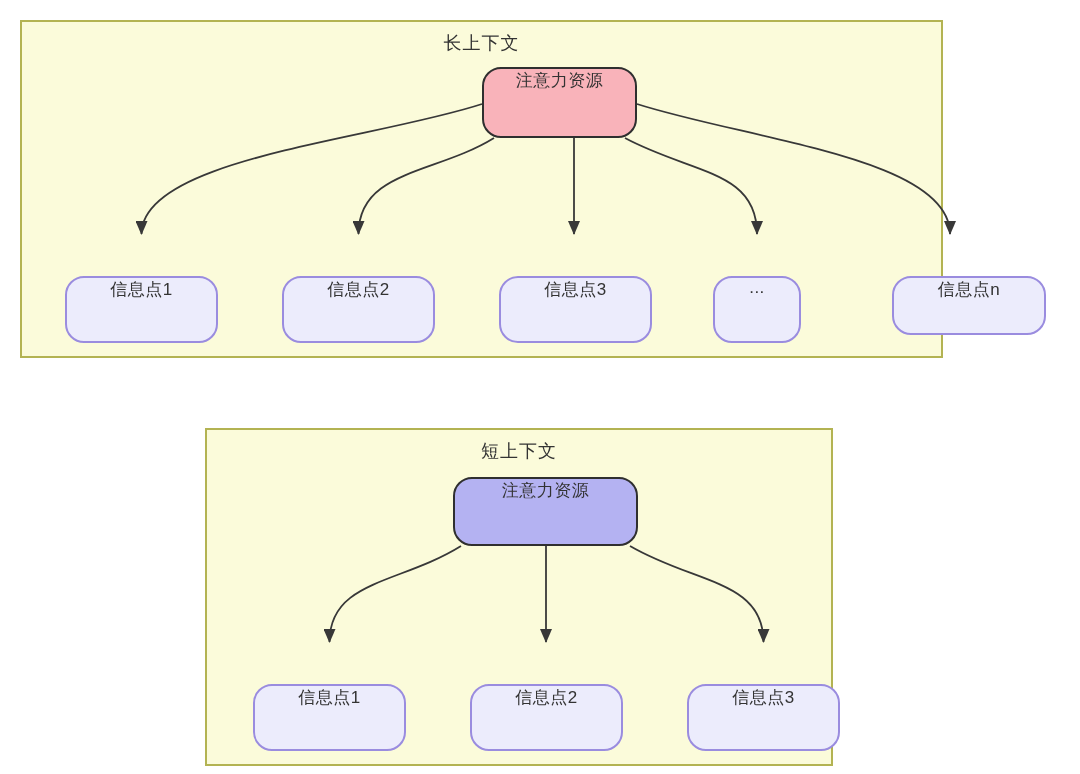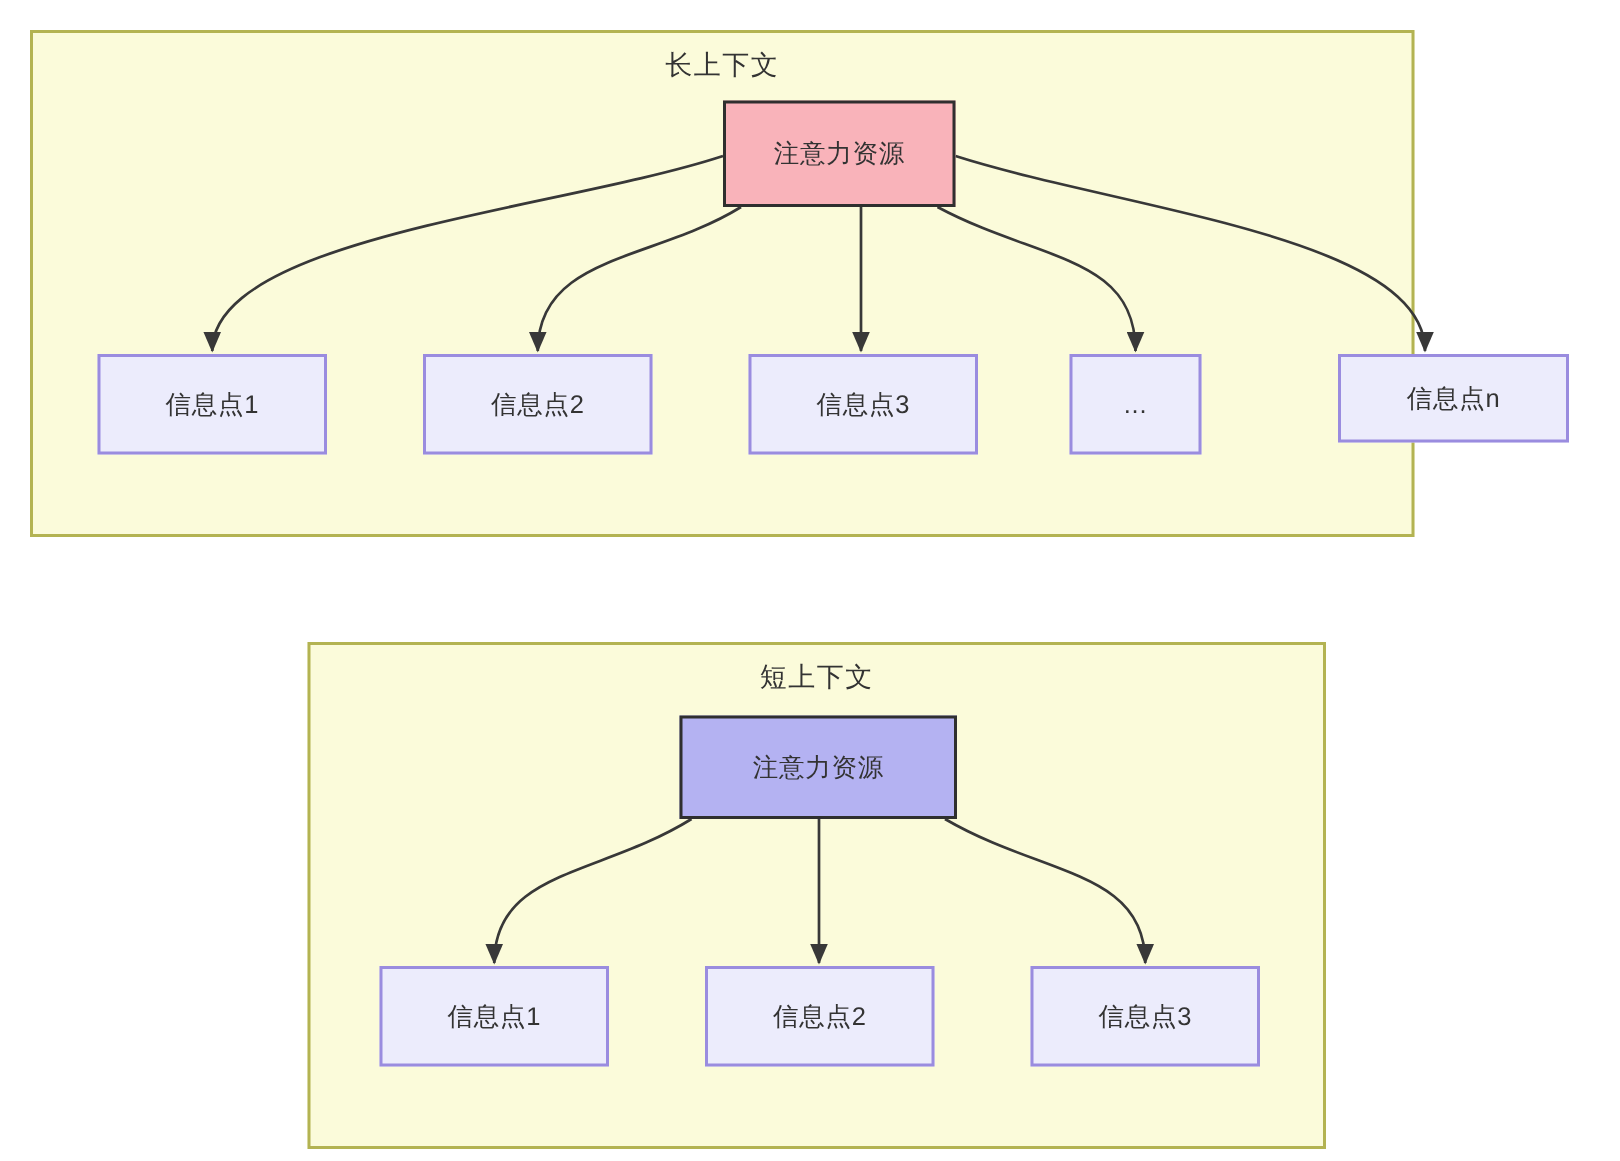--- a/index.html
+++ b/index.html
@@ -35,39 +35,40 @@
     left: 0; top: 0;
     width: 1080px; height: 774px;
     z-index: 2;
     pointer-events: none;
   }
   .arrow-layer path { fill: none; stroke: var(--arrow, #383838); stroke-width: 1.8px; }
   .node {
     position: absolute;
     box-sizing: border-box;
     display: flex;
-    align-items: center;
     justify-content: center;
     font-size: 17px;
     letter-spacing: 0.5px;
     z-index: 3;
     color: var(--text, #333333);
+    border-radius: 19px;
   }
   .attention {
     border: 2.5px solid var(--node-border, #2f2f2f);
   }
   .attention.long { background: var(--attention-long, #f9b3ba); }
   .attention.short { background: var(--attention-short, #b4b2f2); }
   .info {
     background: var(--info-bg, #ececfc);
     border: 2px solid var(--info-border, #9a8cdf);
+    margin-top: 40px;
   }
   
   .group.long  { left: 20px;  top: 20px;  width: 923px; height: 338px; }
-  .group.short { left: 205px; top: 428px; width: 679px;  height: 338px; }
+  .group.short { left: 205px; top: 428px; width: 628px;  height: 338px; }
 
   .attention.long  { left: 482px; top: 67px;  width: 155px; height: 71px; }
   .attention.short { left: 453px; top: 477px; width: 185px; height: 69px; }
 
   .info.l1 { left: 65px;  top: 236px; width: 153px; height: 67px; }
   .info.l2 { left: 282px; top: 236px; width: 153px; height: 67px; }
   .info.l3 { left: 499px; top: 236px; width: 153px; height: 67px; }
   .info.l4 { left: 713px; top: 236px; width: 88px;  height: 67px; }
   .info.l5 { left: 892px; top: 236px; width: 154px; height: 59px; }
 

